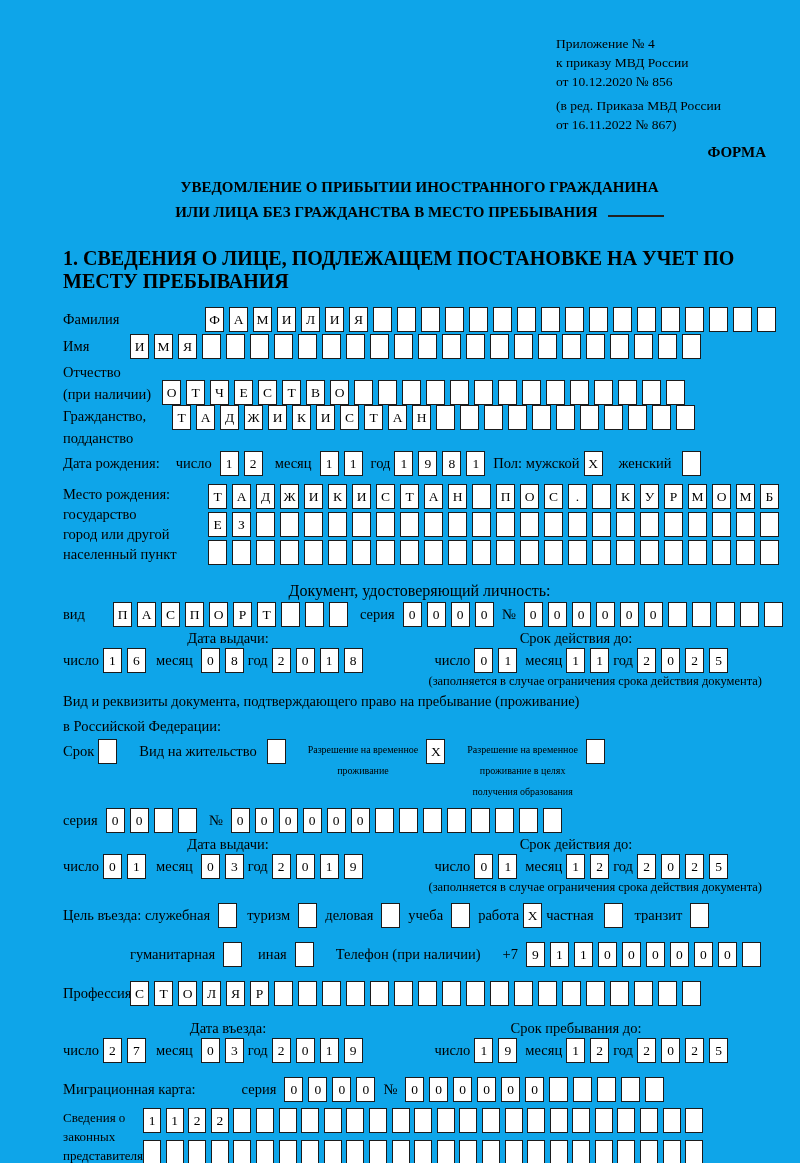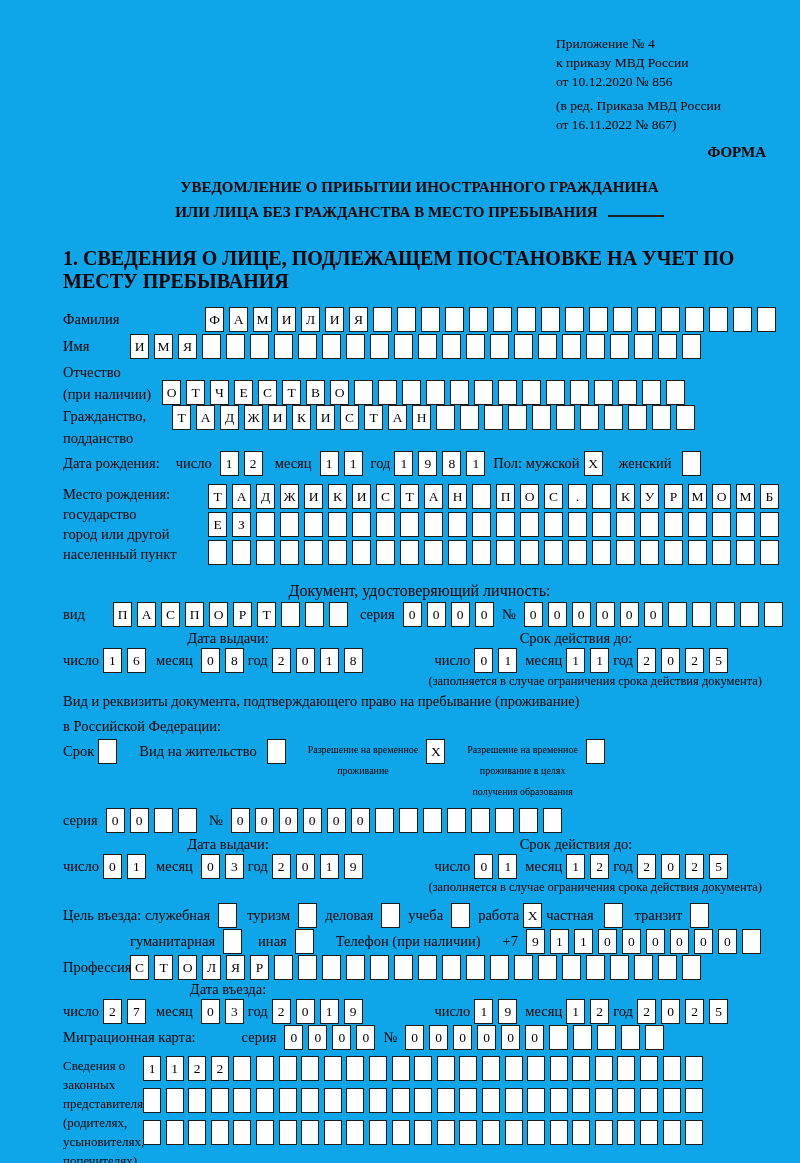--- a/index.html
+++ b/index.html
@@ -26,21 +26,21 @@
   .cells .cell:last-child { margin-right: 0; }
 
   .w-surname { width: 67px; }
   .w-patr { width: 99px; }
   .w-cit { width: 109px; font-family: Liberation Serif, serif; }
   .w-birthpl { width: 145px; line-height: 20px; }
   .w-vid { width: 50px; }
   .w-prof { width: 67px; }
 
   .mt14 { margin-top: 14px; justify-content: space-between; } .mt8 { margin-top: 8px; }
-  .mt6 { margin-top: 6px; } .mt5 { margin-top: 1px; }
+  .mt6 { margin-top: 6px; } .mt5 { margin-top: 14px; }
   .mt3 { margin-top: 3px; } .mt2 { margin-top: 2px; } .mt1 { margin-top: 1px; }
 
   .stack > .cells { margin-bottom: 3px; }
   .stack > .cells:last-child { margin-bottom: 0; }
 
   .doc-heading { text-align: center; font-weight: normal; font-size: 16px; line-height: 17px; margin-top: 17px; }
 
   .mr4 { margin-right: 4px; } .mr8 { margin-right: 8px; } .mr10 { margin-right: 10px; }
   .mr12 { margin-right: 12px; } .mr16 { margin-right: 16px; } .mr22 { margin-right: 22px; }
 
@@ -595,20 +595,21 @@
         <span class="cell"></span>
         <span class="cell"></span>
         <span class="cell"></span>
         <span class="cell"></span>
         <span class="cell"></span>
       </div>
   </div>
 
   <div class="heads mt5">
     <div class="head-left">Дата въезда:</div>
+    <div class="head-right">Срок пребывания до:</div>
   </div>
   <div class="row mt2">
     <div class="dates-left">
       <span class="lbl mr4">число</span>
       <div class="cells mr10">
           <span class="cell">2</span>
           <span class="cell">7</span>
         </div>
       <span class="lbl mr8">месяц</span>
       <div class="cells mr4">

